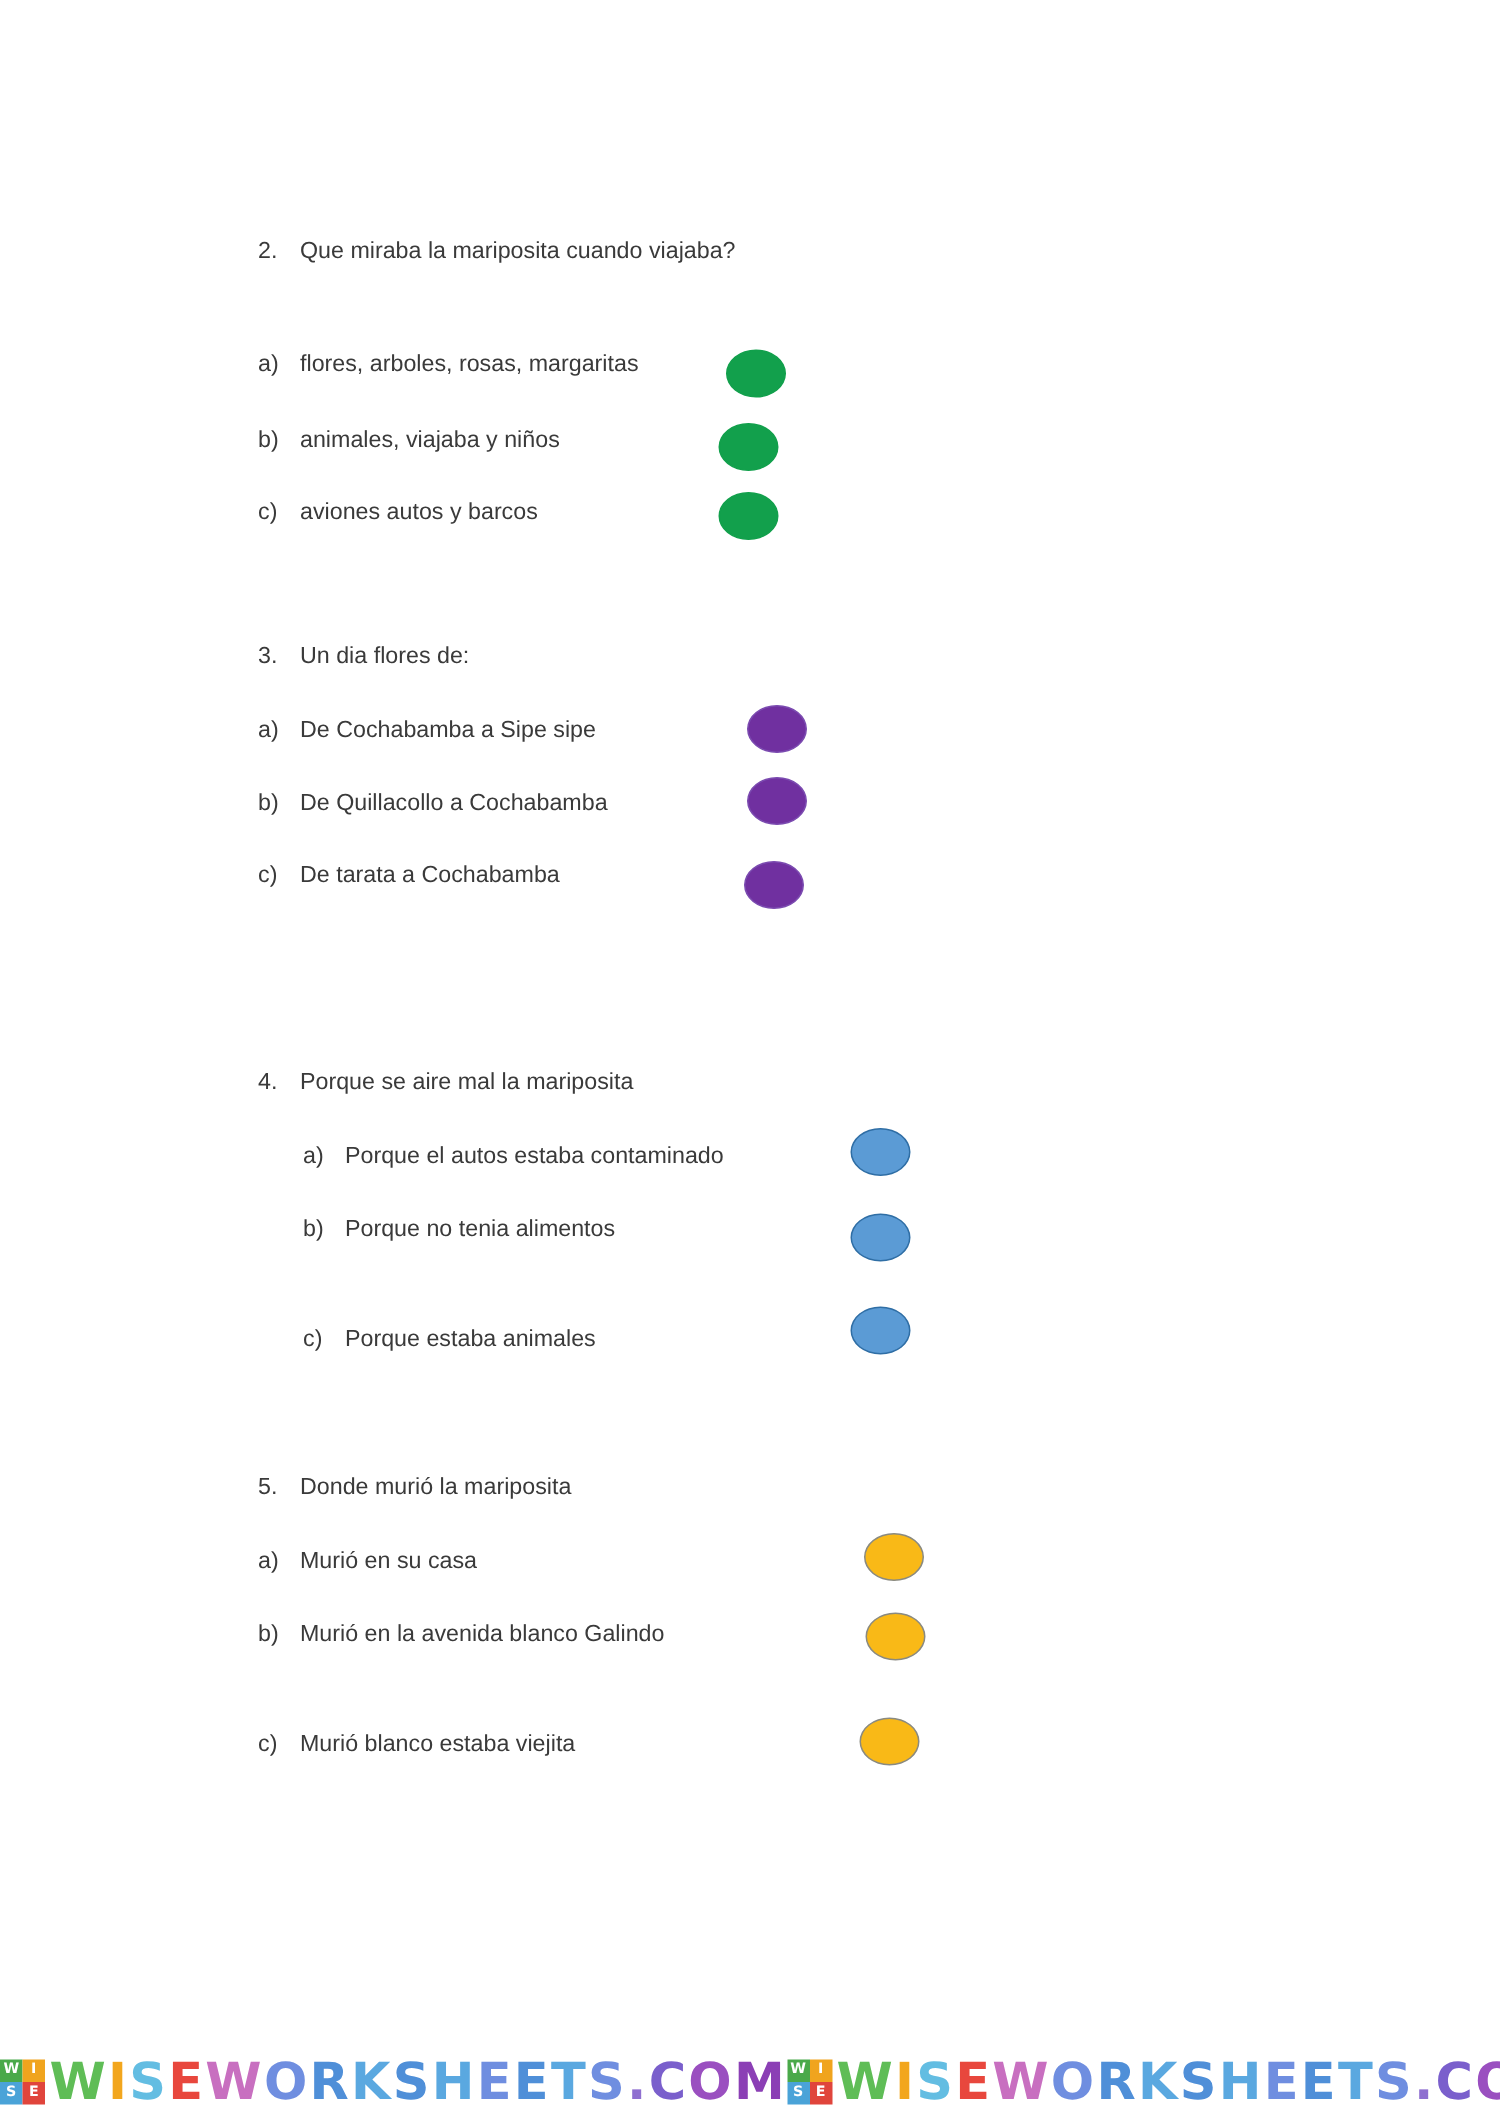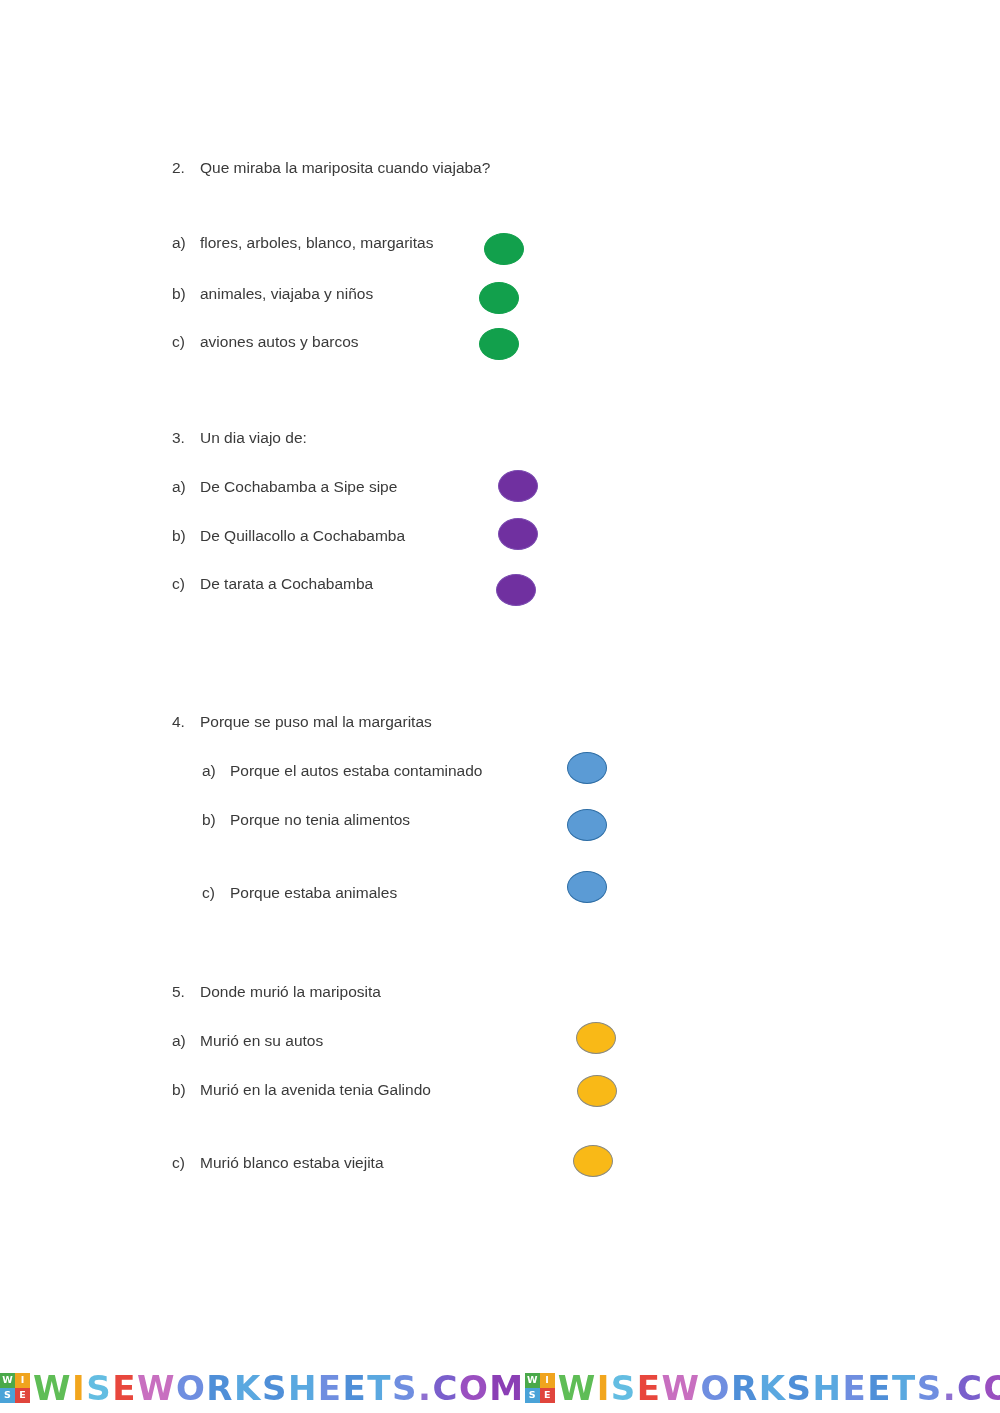--- a/index.html
+++ b/index.html
@@ -146,41 +146,41 @@
 <div class="page">
 
   <div class="question-block">
     <div class="q-row" style="left:172px; top:159px;">
       <span class="q-num">2.</span>
       <span class="q-text">Que miraba la mariposita cuando viajaba?</span>
     </div>
 
     <div class="opt-row" style="left:172px; top:234px;">
       <span class="opt-letter">a)</span>
-      <span class="opt-text">flores, arboles, blanco, margaritas</span>
+      <span class="opt-text">flores, arboles, rosas, margaritas</span>
     </div>
     <div class="bubble green" style="left:484px; top:233px;"></div>
 
     <div class="opt-row" style="left:172px; top:285px;">
       <span class="opt-letter">b)</span>
       <span class="opt-text">animales, viajaba y niños</span>
     </div>
     <div class="bubble green" style="left:479px; top:282px;"></div>
 
     <div class="opt-row" style="left:172px; top:333px;">
       <span class="opt-letter">c)</span>
       <span class="opt-text">aviones autos y barcos</span>
     </div>
     <div class="bubble green" style="left:479px; top:328px;"></div>
   </div>
 
   <div class="question-block">
     <div class="q-row" style="left:172px; top:429px;">
       <span class="q-num">3.</span>
-      <span class="q-text">Un dia viajo de:</span>
+      <span class="q-text">Un dia flores de:</span>
     </div>
 
     <div class="opt-row" style="left:172px; top:478px;">
       <span class="opt-letter">a)</span>
       <span class="opt-text">De Cochabamba a Sipe sipe</span>
     </div>
     <div class="bubble purple" style="left:498px; top:470px;"></div>
 
     <div class="opt-row" style="left:172px; top:527px;">
       <span class="opt-letter">b)</span>
@@ -191,21 +191,21 @@
     <div class="opt-row" style="left:172px; top:575px;">
       <span class="opt-letter">c)</span>
       <span class="opt-text">De tarata a Cochabamba</span>
     </div>
     <div class="bubble purple" style="left:496px; top:574px;"></div>
   </div>
 
   <div class="question-block">
     <div class="q-row" style="left:172px; top:713px;">
       <span class="q-num">4.</span>
-      <span class="q-text">Porque se puso mal la margaritas</span>
+      <span class="q-text">Porque se aire mal la mariposita</span>
     </div>
 
     <div class="opt-row" style="left:202px; top:762px;">
       <span class="opt-letter">a)</span>
       <span class="opt-text">Porque el autos estaba contaminado</span>
     </div>
     <div class="bubble blue" style="left:567px; top:752px;"></div>
 
     <div class="opt-row" style="left:202px; top:811px;">
       <span class="opt-letter">b)</span>
@@ -221,27 +221,27 @@
   </div>
 
   <div class="question-block">
     <div class="q-row" style="left:172px; top:983px;">
       <span class="q-num">5.</span>
       <span class="q-text">Donde murió la mariposita</span>
     </div>
 
     <div class="opt-row" style="left:172px; top:1032px;">
       <span class="opt-letter">a)</span>
-      <span class="opt-text">Murió en su autos</span>
+      <span class="opt-text">Murió en su casa</span>
     </div>
     <div class="bubble yellow" style="left:576px; top:1022px;"></div>
 
     <div class="opt-row" style="left:172px; top:1081px;">
       <span class="opt-letter">b)</span>
-      <span class="opt-text">Murió en la avenida tenia Galindo</span>
+      <span class="opt-text">Murió en la avenida blanco Galindo</span>
     </div>
     <div class="bubble yellow" style="left:577px; top:1075px;"></div>
 
     <div class="opt-row" style="left:172px; top:1154px;">
       <span class="opt-letter">c)</span>
       <span class="opt-text">Murió blanco estaba viejita</span>
     </div>
     <div class="bubble yellow" style="left:573px; top:1145px;"></div>
   </div>
 

